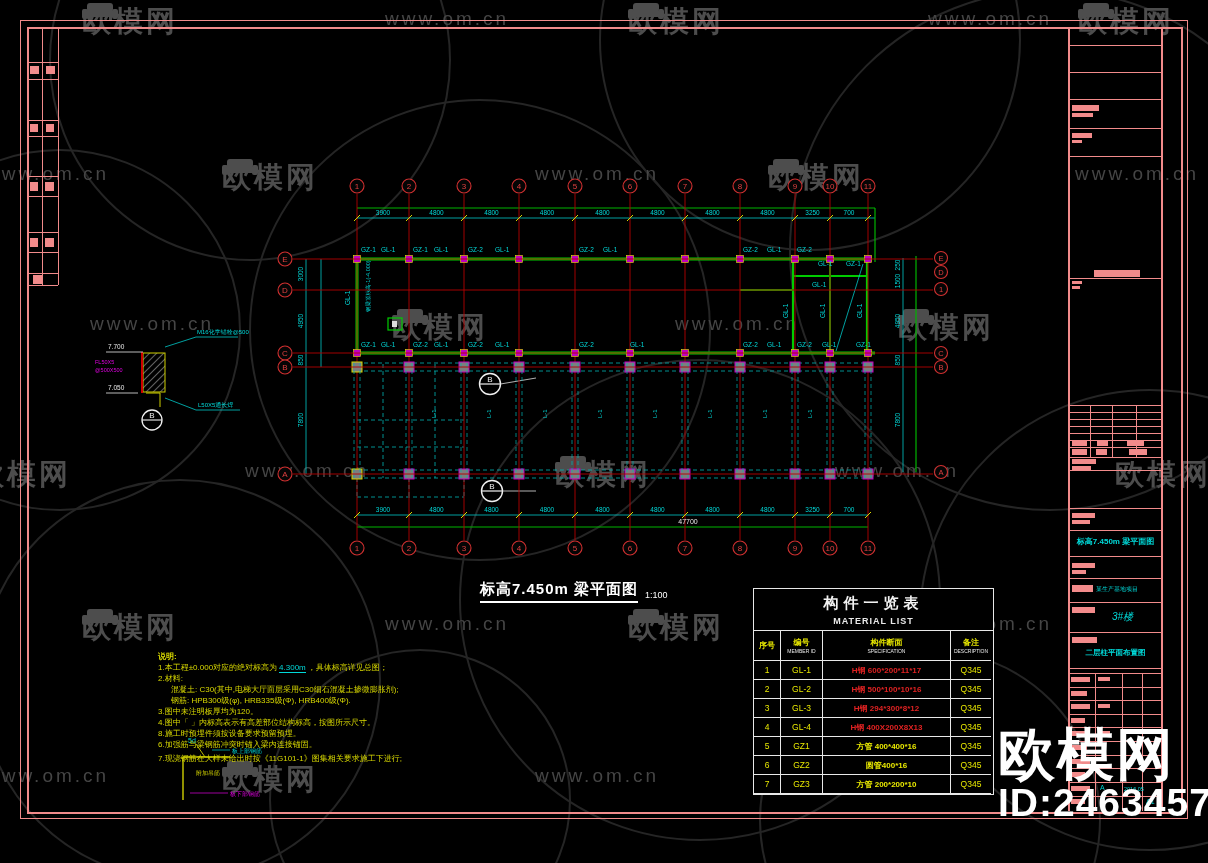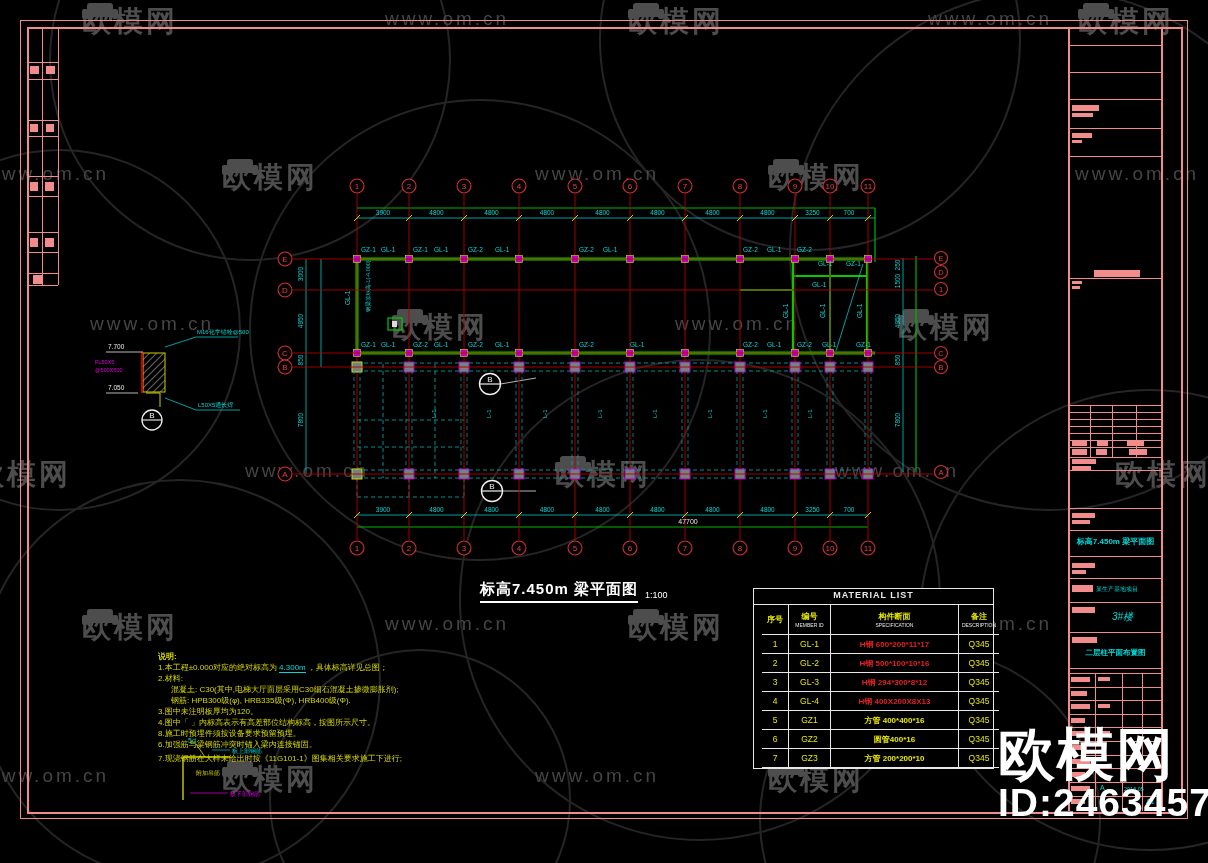--- a/index.html
+++ b/index.html
@@ -22,21 +22,21 @@
   
   #plan-layer{z-index:6;pointer-events:none;}
   
   .main-title{position:absolute;left:480px;top:580px;z-index:7;color:#fff;display:flex;align-items:flex-end;gap:7px;}
   .main-title .t{font-size:15px;font-weight:bold;border-bottom:2px solid #fff;padding-bottom:2px;letter-spacing:1px;}
   .main-title .s{font-size:9px;padding-bottom:3px;}
   
   .mtable{position:absolute;left:753px;top:588px;width:239px;z-index:7;border:1.5px solid #e8e8e8;background:#000;}
   .mt-title{height:26px;line-height:28px;text-align:center;color:#f2f2f2;font-size:15px;font-weight:bold;letter-spacing:5px;}
   .mt-sub{height:15px;line-height:13px;text-align:center;color:#e8e8e8;font-size:9px;letter-spacing:1px;border-bottom:1px solid #e8e8e8;font-weight:bold;}
-  .mt-grid{display:grid;grid-template-columns:26px 42px 128px 41px;margin-left:8px;}
+  .mt-grid{display:grid;grid-template-columns:26px 42px 128px 41px;}
   .mc{border-left:1px solid #e8e8e8;border-bottom:1px solid #e8e8e8;display:flex;flex-direction:column;
       align-items:center;justify-content:center;overflow:hidden;}
   .mc.first{border-left:none;}
   .mh{height:29px;}
   .mr{height:18px;}
   .hcn{color:#e8e800;font-size:8px;font-weight:bold;}
   .hen{color:#e8e8e8;font-size:5px;}
   .cel-no,.cel-id,.cel-desc{color:#e8e800;font-size:8.5px;}
   .cel-spec{font-size:8px;font-weight:bold;}
   .spec-red{color:#e02222;}
@@ -674,20 +674,21 @@
         <text x="812" y="418" fill="#00d8d8" font-size="6" transform="rotate(-90 812 418)">L-1</text>
       </g>
 </svg>
 
 <div class="main-title">
   <span class="t">标高7.450m 梁平面图</span>
   <span class="s">1:100</span>
 </div>
 
 <div class="mtable">
+  <div class="mt-title">构件一览表</div>
   <div class="mt-sub">MATERIAL LIST</div>
   <div class="mt-grid">
     <div class="mc mh first">
           <span class="hcn">序号</span>
           <span class="hen"></span>
         </div>
     <div class="mc mh">
           <span class="hcn">编号</span>
           <span class="hen">MEMBER ID</span>
         </div>

